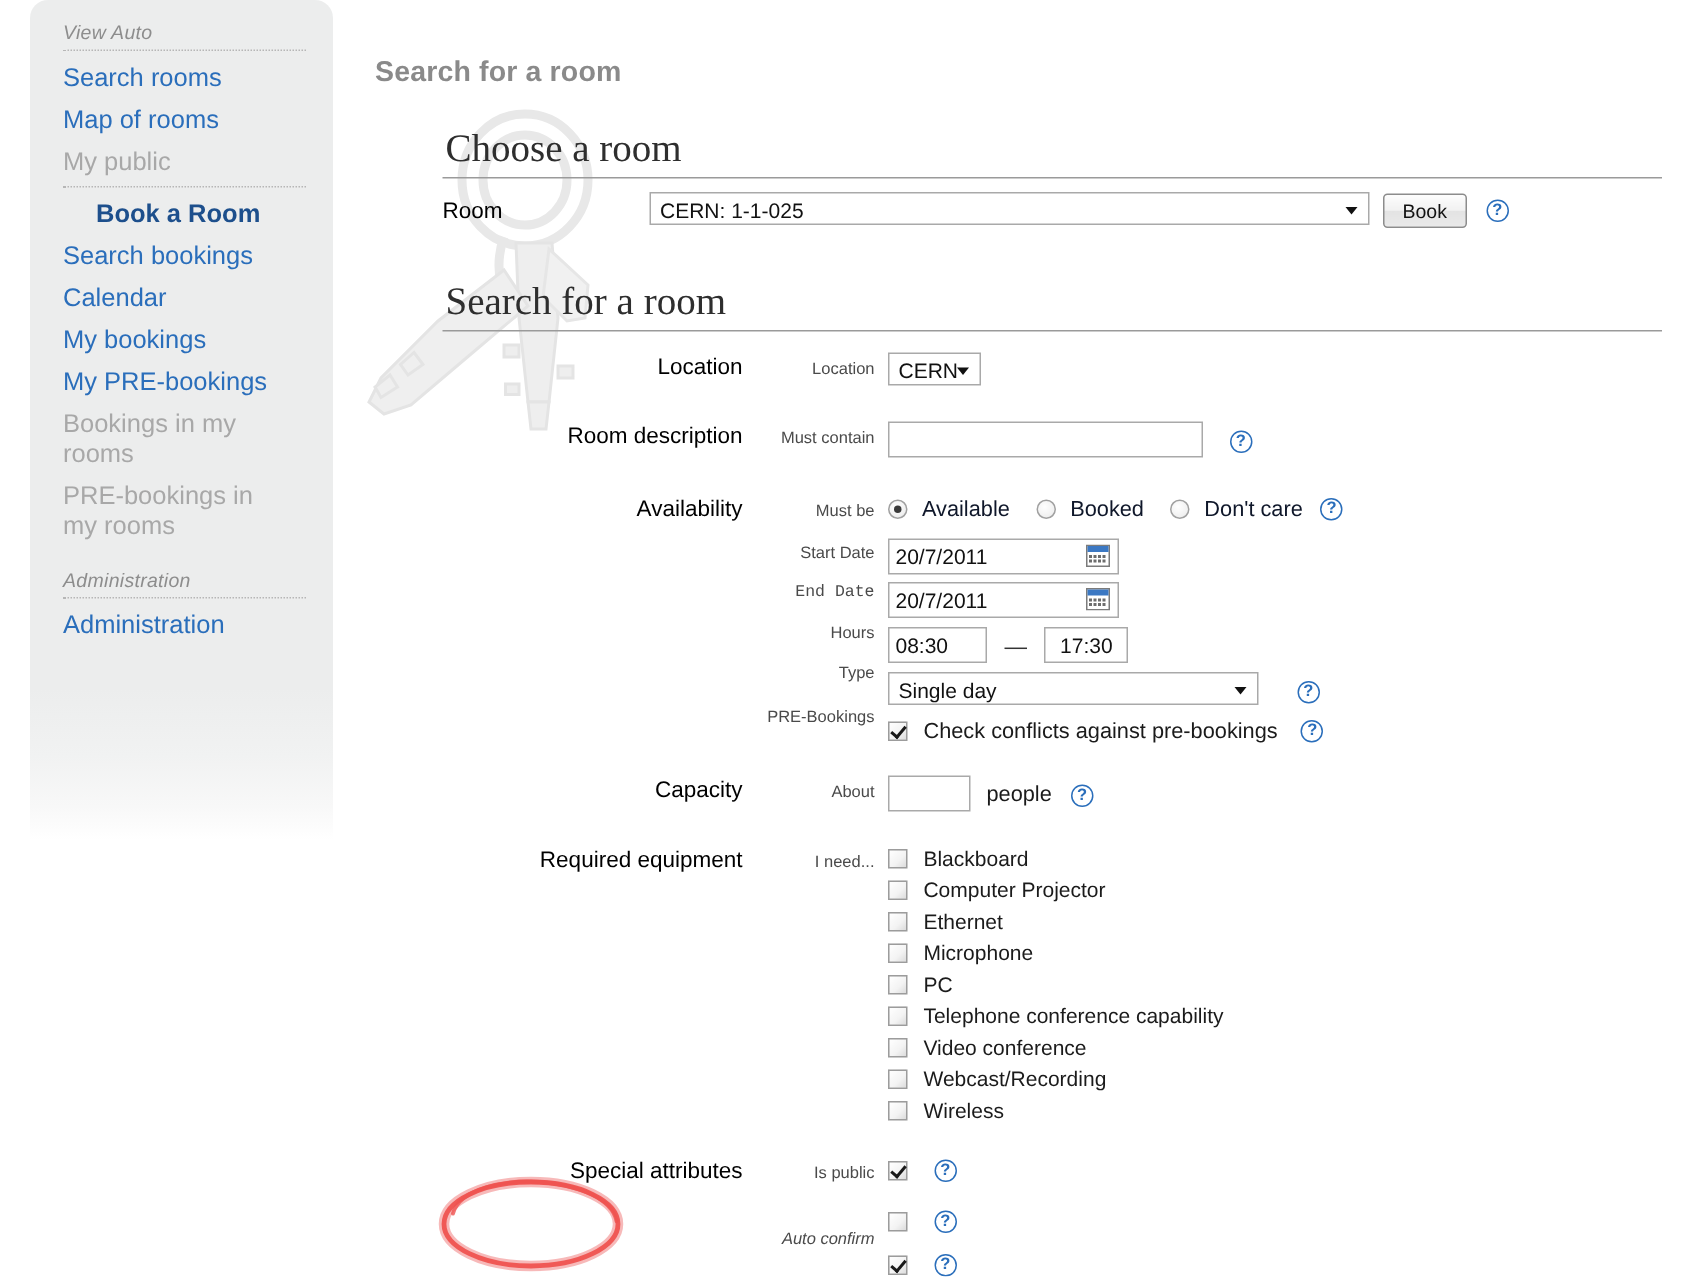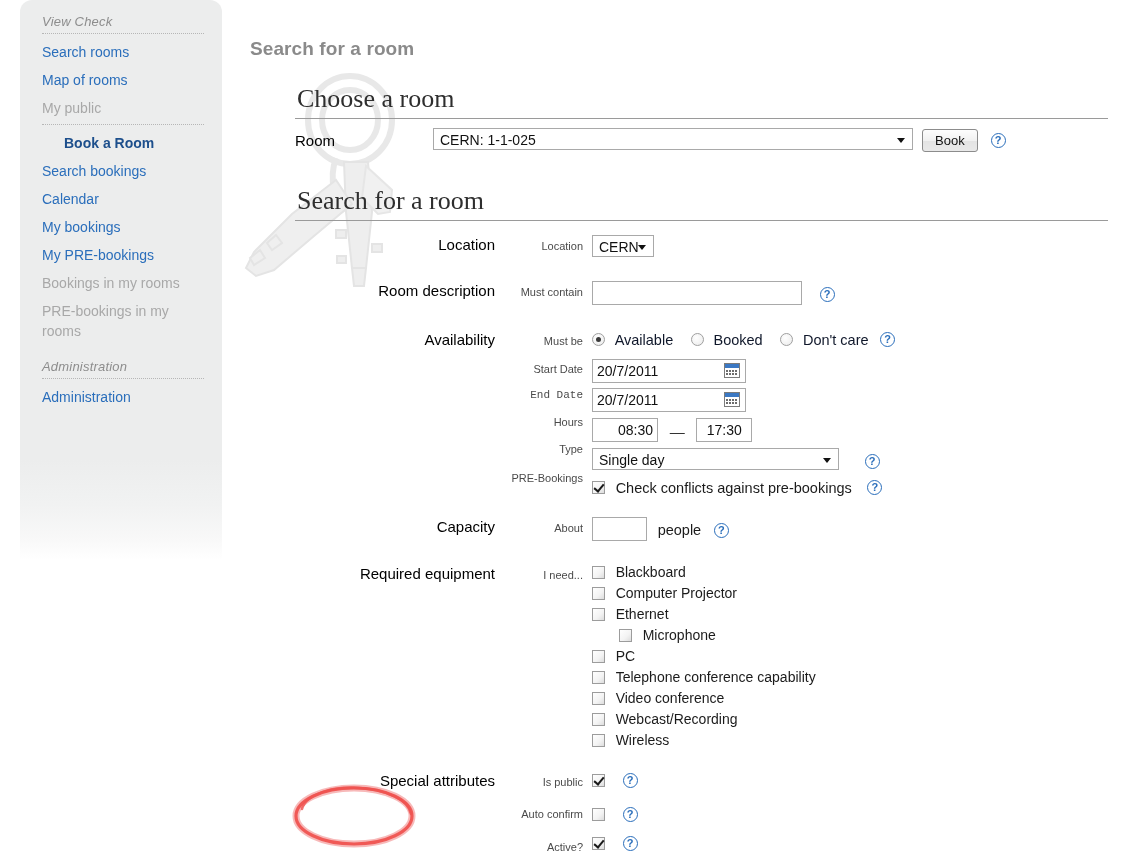--- a/index.html
+++ b/index.html
@@ -39,21 +39,21 @@
     letter-spacing: 0.2px;
   }
   .side-sep {
     margin: 2px 18px 4px 22px;
     border-bottom: 1px dotted #b6b6b6;
     height: 0;
   }
   .side-link {
     display: block;
     padding: 4px 14px 4px 22px;
-    font-size: 14px;
+    font-size: 17px;
     line-height: 20px;
     color: #2a6ebb;
     text-decoration: none;
     cursor: pointer;
   }
   .side-link.disabled {
     color: #a8a8a8;
     cursor: default;
   }
   .side-link.current {
@@ -270,21 +270,21 @@
     height: 68px;
     z-index: 9;
     pointer-events: none;
   }
 </style>
 </head>
 <body>
 
 <div id="sidebar">
   <div>
-    <div class="side-group-title">View Check</div>
+    <div class="side-group-title">View Auto</div>
     <div class="side-sep"></div>
     <a class="side-link">Search rooms</a>
     <a class="side-link">Map of rooms</a>
     <a class="side-link disabled">My public</a>
   </div>
 
   <div>
     <div class="side-sep"></div>
     <a class="side-link current">Book a Room</a>
     <a class="side-link">Search bookings</a>
@@ -449,21 +449,21 @@
                   <rect x="2" y="10" width="2" height="2"></rect>
                       <rect x="5" y="10" width="2" height="2"></rect>
                   <rect x="8" y="10" width="2" height="2"></rect>
                       <rect x="11" y="10" width="2" height="2"></rect>
                 </g>
               </svg>
             </span>
           </div>
 
           <div style="margin-top:6px;">
-            <span class="txt" style="display:inline-block; width:56px; text-align:right;">08:30</span>
+            <span class="txt" style="display:inline-block; width:56px; text-align:left;">08:30</span>
             <span class="dash">—</span>
             <span class="txt" style="display:inline-block; width:46px; text-align:center;">17:30</span>
           </div>
 
           <div style="margin-top:6px;">
             <span class="sel" style="width:247px;">
               <span>Single day</span>
               <span class="arw"></span>
             </span>
             <span class="help" style="margin-left:22px;">?</span>
@@ -505,21 +505,21 @@
               <span class="eqlabel">Blackboard</span>
             </div>
             <div style="height:21px;">
               <span class="cb"></span>
               <span class="eqlabel">Computer Projector</span>
             </div>
             <div style="height:21px;">
               <span class="cb"></span>
               <span class="eqlabel">Ethernet</span>
             </div>
-            <div style="height:21px;margin-left:27px;">
+            <div style="height:21px;">
               <span class="cb"></span>
               <span class="eqlabel">Microphone</span>
             </div>
             <div style="height:21px;">
               <span class="cb"></span>
               <span class="eqlabel">PC</span>
             </div>
             <div style="height:21px;">
               <span class="cb"></span>
               <span class="eqlabel">Telephone conference capability</span>
@@ -539,21 +539,21 @@
           </div>
         </td>
       </tr>
 
       <tr>
         <td style="padding-top:19px; vertical-align:top;">
           <div class="bigLabel">Special attributes</div>
         </td>
         <td style="padding-top:23px; padding-right:9px; vertical-align:top;">
           <div class="smallLabel">Is public</div>
-          <div class="smallLabel" style="margin-top:20px;">Auto confirm</div>
+          <div class="smallLabel" style="margin-top:32px;font-style:italic;">Auto confirm</div>
           <div class="smallLabel" style="margin-top:21px;">Active?</div>
         </td>
         <td style="padding-top:19px; vertical-align:top;">
           <div style="height:34px;">
             <span class="cb on"></span>
             <span class="help" style="margin-left:14px;">?</span>
           </div>
           <div style="height:29px;">
             <span class="cb"></span>
             <span class="help" style="margin-left:14px;">?</span>

